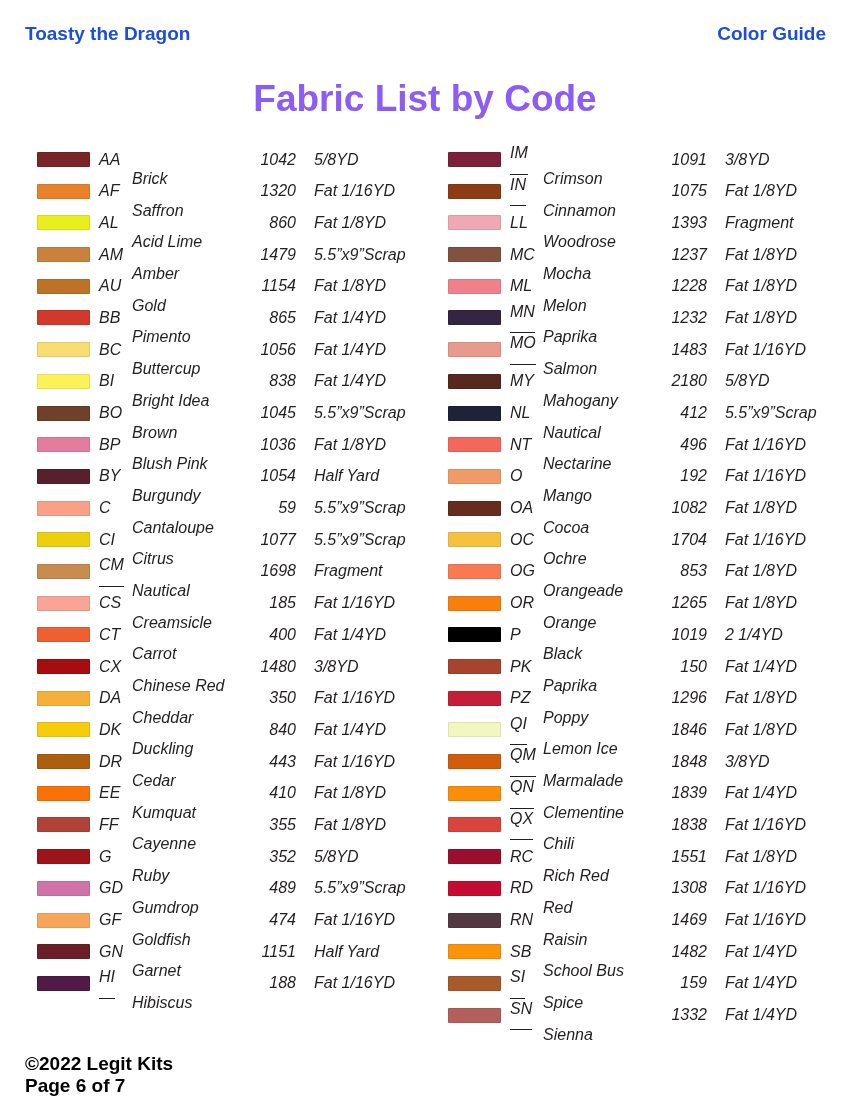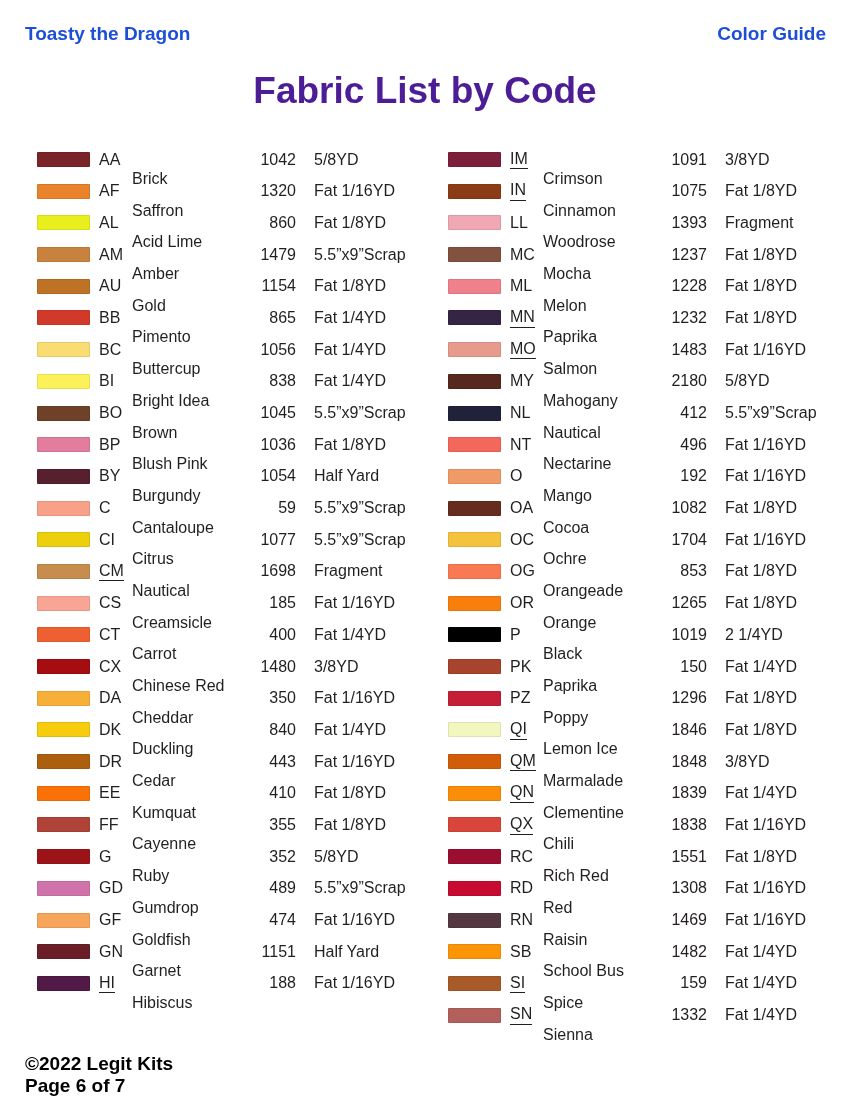--- a/index.html
+++ b/index.html
@@ -6,36 +6,36 @@
   .page {
     position:relative; width:850px; height:1100px; background:#ffffff;
     font-family:"Liberation Sans", sans-serif; color:#231f20; overflow:hidden;
   }
   .hdr {
     position:absolute; top:23px; left:25px; right:24px;
     display:flex; justify-content:space-between;
     font-size:19px; font-weight:bold; color:#1d4ed8;
   }
   .title {
-    position:absolute; top:70px; left:0; right:0; margin:0;
-    text-align:center; font-size:37px; font-weight:bold; color:#4c1d95;
+    position:absolute; top:70px; left:0; right:0; margin:8px;
+    text-align:center; font-size:37px; font-weight:bold; color:#8b5cf6;
   }
   .list { position:absolute; top:131px; left:37px; display:flex; gap:25px; }
-  .col { width:386px; }
+  .col { width:386px;font-style:italic; }
   .row {
     display:grid; grid-template-columns:53px 42px 108px 56px 110px;
     align-items:center; height:31.7px; font-size:16px;
   }
   .swatch {
     width:53px; height:15px; box-sizing:border-box;
     border:1px solid rgba(0,0,0,0.08); border-radius:1px;
   }
   .cell-code { padding-left:9px; }
   .code-text { display:inline-block; line-height:1.1; }
-  .code-text.u { border-bottom:1.6px solid #231f20; padding-bottom:1px; }
+  .code-text.u { border-bottom:1.6px solid #231f20; padding-bottom:12px; }
   .fname { white-space:nowrap;margin-top:39px; }
   .num { text-align:right; }
   .amt { padding-left:18px; white-space:nowrap; }
   .ftr {
     position:absolute; top:1053px; left:25px; right:24px;
     display:flex; justify-content:space-between;
     font-size:19px; font-weight:bold; color:#000;flex-direction:column;
   }
 </style>
 </head>

